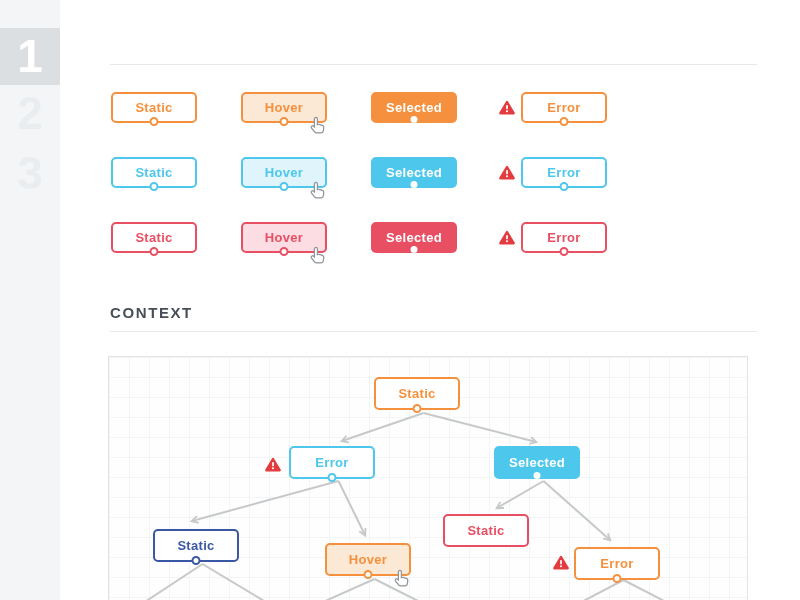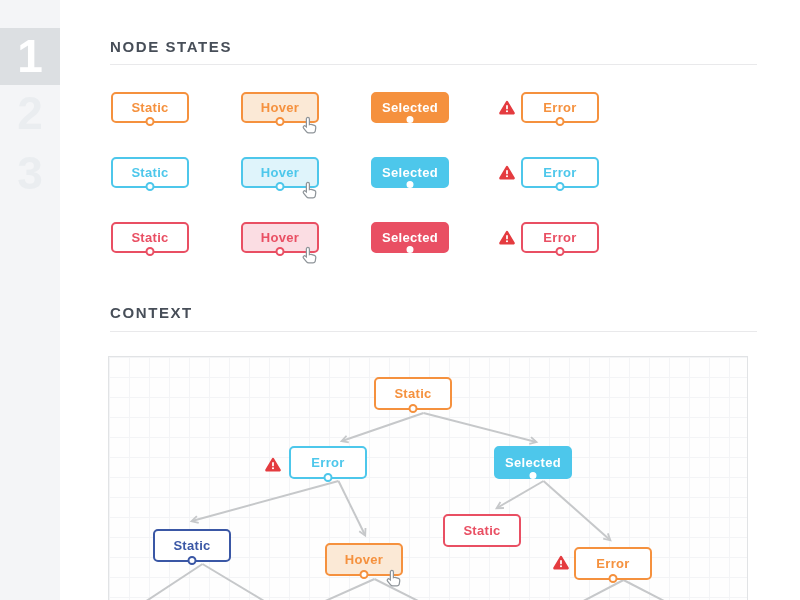--- a/index.html
+++ b/index.html
@@ -11,21 +11,21 @@
   .step{position:absolute;left:0;width:60px;text-align:center;font-weight:bold;
         font-size:46px;line-height:57px;height:57px;color:#EAEDF0;cursor:default;}
   .step.active{background:#DCDFE2;color:#FFFFFF;}
 
   
   .h-sec{position:absolute;font-size:15px;font-weight:bold;color:#474E58;
          letter-spacing:1.6px;}
   .rule{position:absolute;height:1px;background:#E9E9EB;}
 
   
-  .state-node{position:absolute;box-sizing:border-box;width:78px;height:31px;
+  .state-node{position:absolute;box-sizing:border-box;width:86px;height:31px;
       border:2px solid;border-radius:5px;background:#fff;display:flex;
       align-items:center;justify-content:center;font-weight:bold;font-size:13px;
       letter-spacing:.3px;}
   .dot{position:absolute;left:50%;bottom:-5px;transform:translateX(-50%);
       width:9px;height:9px;border-radius:50%;background:#fff;border:2px solid;
       box-sizing:border-box;}
   
   .t-orange{border-color:#F5913E;color:#F5913E;} .t-orange .dot{border-color:#F5913E;}
   .t-cyan  {border-color:#4DC7EB;color:#4DC7EB;} .t-cyan .dot{border-color:#4DC7EB;}
   .t-red   {border-color:#E94F63;color:#E94F63;} .t-red .dot{border-color:#E94F63;}
@@ -78,21 +78,20 @@
       <span>1</span>
     </div>
     <div class="step" style="top:88px;height:50px;line-height:50px">
       <span>2</span>
     </div>
     <div class="step" style="top:148px;height:50px;line-height:50px">
       <span>3</span>
     </div>
   </div>
 
-  <div class="h-sec" style="left:110px;top:38px">NODE STATES</div>
   <div class="rule" style="left:110px;top:64px;width:647px"></div>
 
   <div class="state-node t-orange v-static" style="left:111px;top:92px">
     <span>Static</span>
     <span class="dot"></span>
   </div>
   <div class="state-node t-orange v-hover" style="left:241px;top:92px">
     <span>Hover</span>
     <span class="dot"></span>
     <svg class="cursor" viewBox="0 0 24 24">

